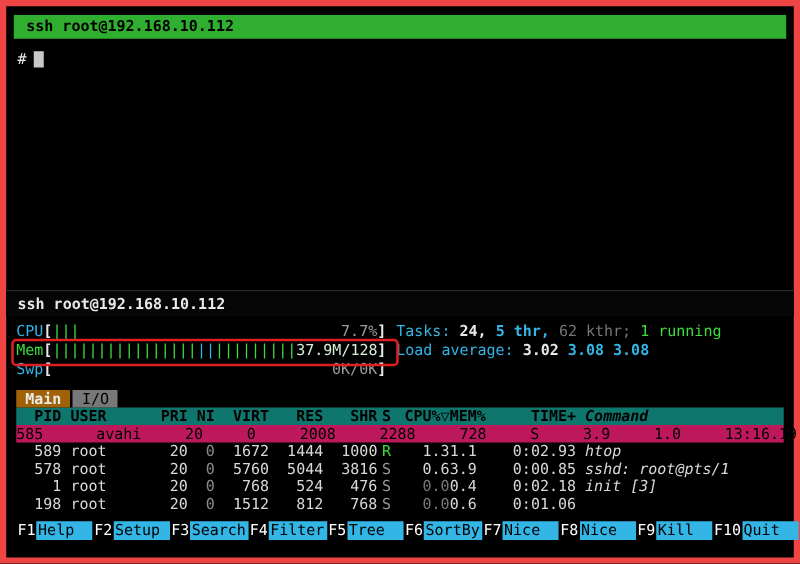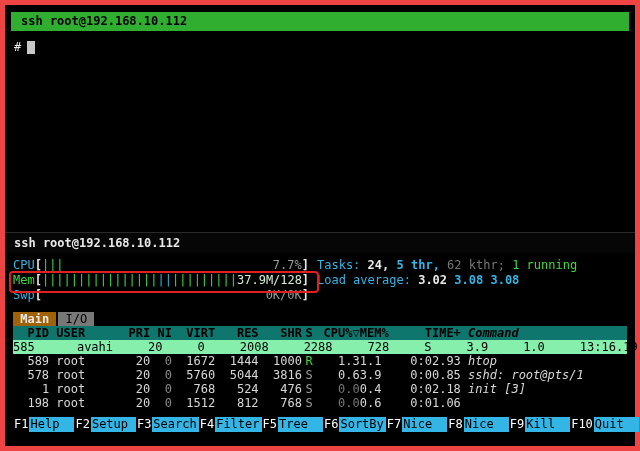--- a/index.html
+++ b/index.html
@@ -41,21 +41,21 @@
   .annotation-box{position:absolute;left:4px;top:18px;width:306px;height:18px;
                   border:2px solid #e02020;border-radius:4px;pointer-events:none;}
 
   .tabs-row{margin-top:9px;height:14px;line-height:14px;display:flex;}
   .tab{padding:0 1ch;margin-right:2px;cursor:default;}
   .tab.active{background:#a16207;color:#eaeaea;font-weight:bold;}
   .tab:not(.active){background:#787878;color:#000;}
 
   .prow{display:flex;height:14px;line-height:14px;white-space:pre;}
   .prow.header{background:#0f766e;color:#000;font-weight:bold;}
-  .prow.selected{background:#86efac;gap:35px;}
+  .prow.selected{background:#be185d;gap:35px;}
   .prow.selected span{color:#000 !important;}
   .c-pid{width:5ch;text-align:right;}
   .c-user{width:9ch;text-align:left;padding-left:1ch;}
   .c-pri{width:4ch;text-align:right;}
   .c-ni{width:3ch;text-align:right;color:#8a8a8a;}
   .c-virt{width:6ch;text-align:right;}
   .c-res{width:6ch;text-align:right;}
   .c-shr{width:6ch;text-align:right;}
   .c-s{width:2ch;text-align:center;color:#9a9a9a;}
   .c-s.green{color:#3ddc3d;}

